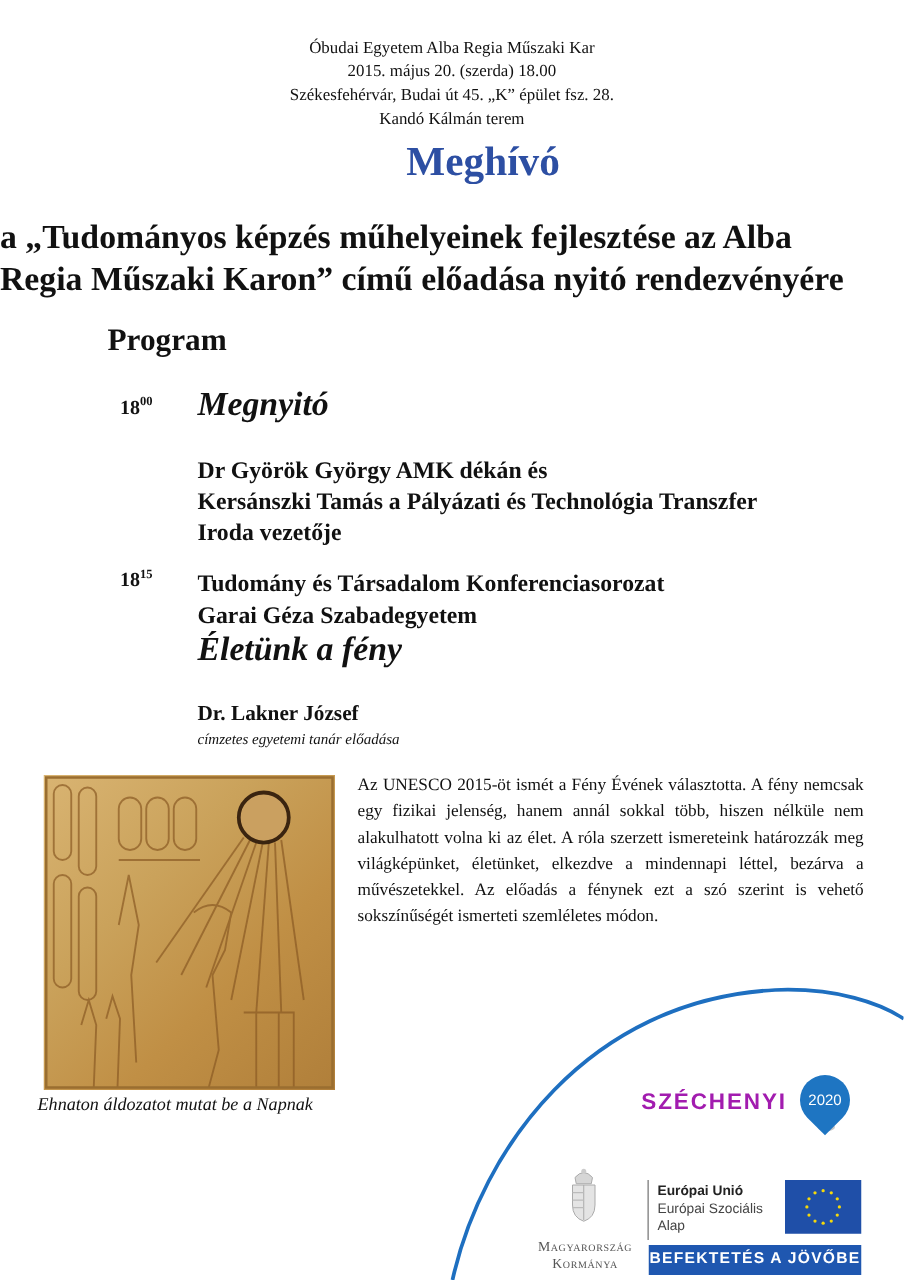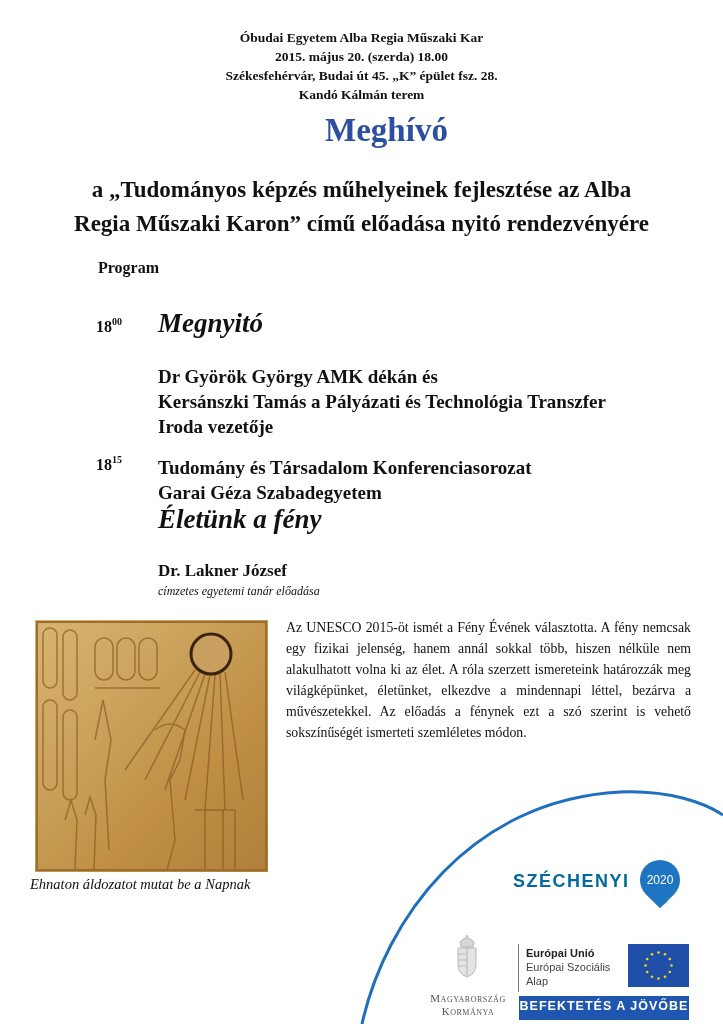--- a/index.html
+++ b/index.html
@@ -1,31 +1,31 @@
 <!DOCTYPE html>
 <html><head>
 <meta charset="utf-8">
 <style>
   html, body { margin:0; padding:0; background:#ffffff; }
   body { width:723px; height:1024px; position:relative; overflow:hidden; font-family:"Liberation Serif", serif; color:#111; }
   .abs { position:absolute; }
-  .hdr { left:0; width:723px; text-align:center; font-weight:bold; font-size:13.5px; line-height:19px; }
+  .hdr { left:0; width:723px; text-align:center; font-weight:normal; font-size:13.5px; line-height:19px; }
   .title { left:0; width:723px; text-align:center; font-weight:bold; color:#2d4fa3; font-size:33px; line-height:36px; }
-  .subtitle { left:0; width:723px; text-align:center; font-weight:bold; font-size:23px; line-height:31px; }
-  .program { left:98px; font-weight:bold; font-size:16px; }
+  .subtitle { left:0; width:723px; text-align:left; font-weight:bold; font-size:27px; line-height:31px; }
+  .program { left:86px; font-weight:bold; font-size:25px; }
   .time { font-weight:bold; font-size:16px; }
   .time sup { font-size:10px; position:relative; top:-2px; vertical-align:top; }
   .item-title { font-weight:bold; font-size:27px;font-style:italic; }
   .item-line { font-weight:bold; font-size:19px; line-height:25px; }
   .speaker { font-weight:bold; font-size:17px; }
   .speaker-role { font-size:12px; font-style:italic; }
   .para { left:286px; width:405px; font-size:13.8px; line-height:21px; text-align:justify; text-align-last:left; }
   .caption { left:30px; font-style:italic; font-size:14.5px; }
   .relief { left:35px; top:620px; width:233px; height:252px; background:linear-gradient(135deg,#d9b472 0%,#caa25b 35%,#c08f45 65%,#b07f3a 100%); overflow:hidden; }
-  .sz-logo { font-family:"Liberation Sans", sans-serif; font-weight:bold; color:#0369a1; font-size:18px; letter-spacing:1.5px; }
+  .sz-logo { font-family:"Liberation Sans", sans-serif; font-weight:bold; color:#a21caf; font-size:18px; letter-spacing:1.5px; }
   .pin { width:40px; height:40px; border-radius:50% 50% 50% 0; transform:rotate(-45deg); background:#1e75c2; }
   .pin-txt { font-family:"Liberation Sans", sans-serif; color:#fff; font-size:12px; }
   .gov { font-family:"Liberation Serif", serif; font-size:11px; color:#555; text-align:center; letter-spacing:0.5px; line-height:13px; }
   .eu-txt { font-family:"Liberation Sans", sans-serif; font-size:11px; color:#444; line-height:14px; }
   .eu-flag { background:#1f4fa8; }
   .invest { background:#1f57b0; color:#fff; font-family:"Liberation Sans", sans-serif; font-weight:bold; font-size:12.5px; letter-spacing:1px; text-align:center; }
 </style>
 </head>
 <body>
 

